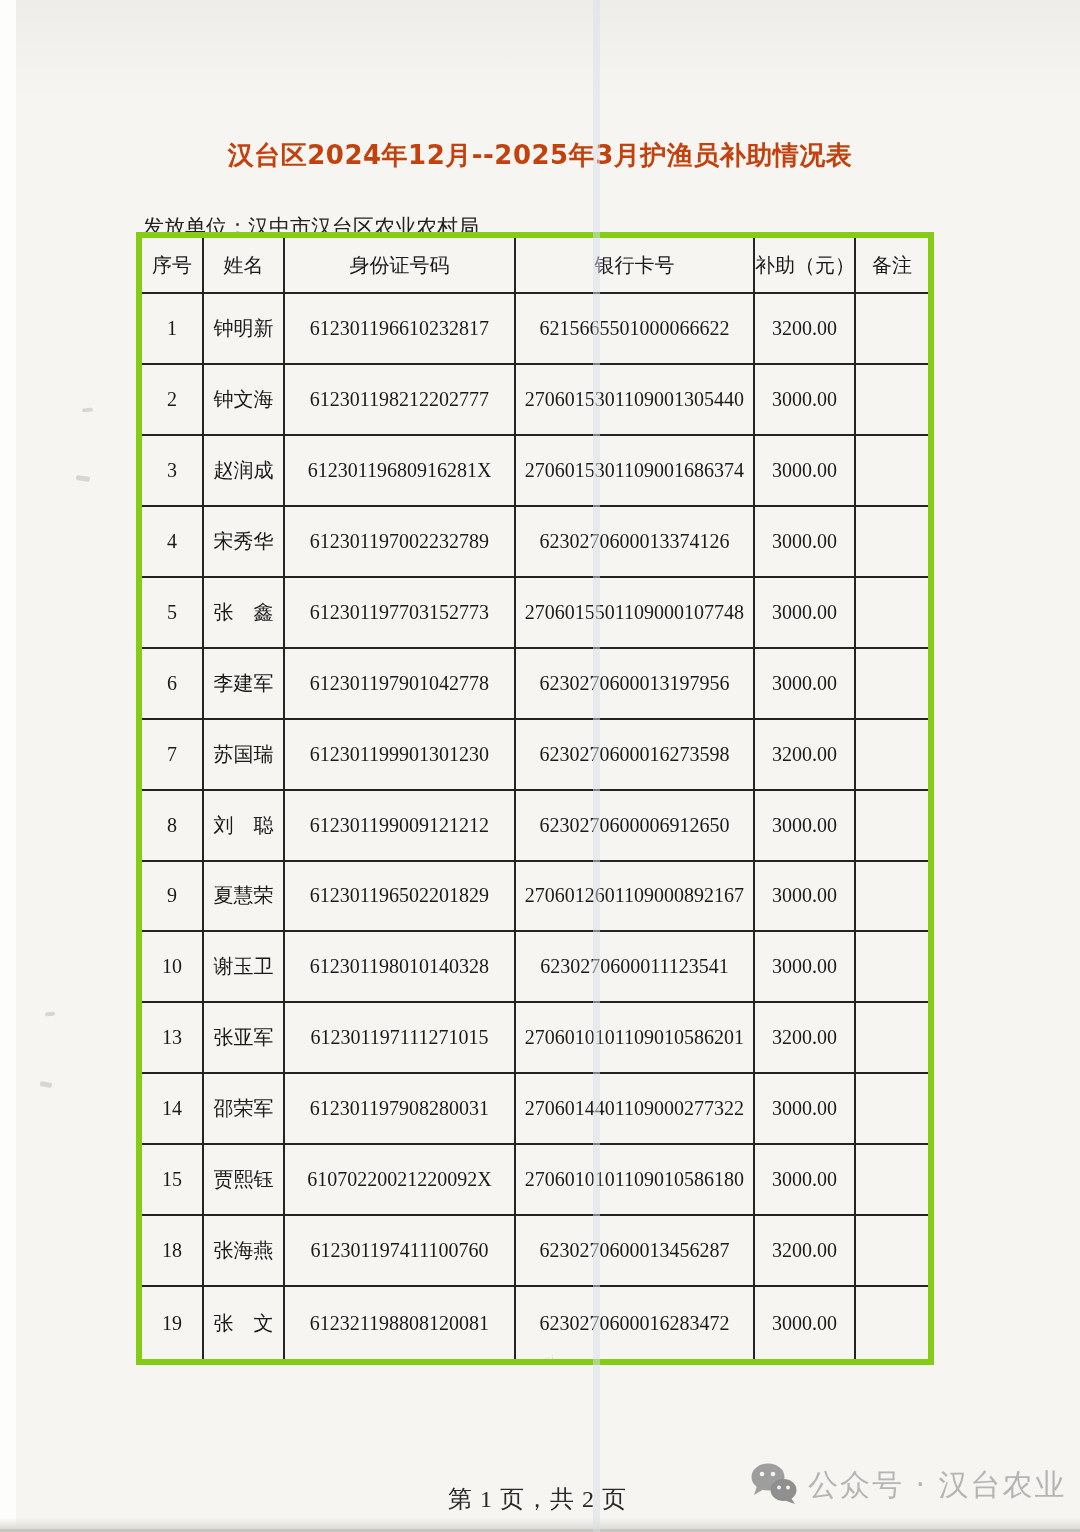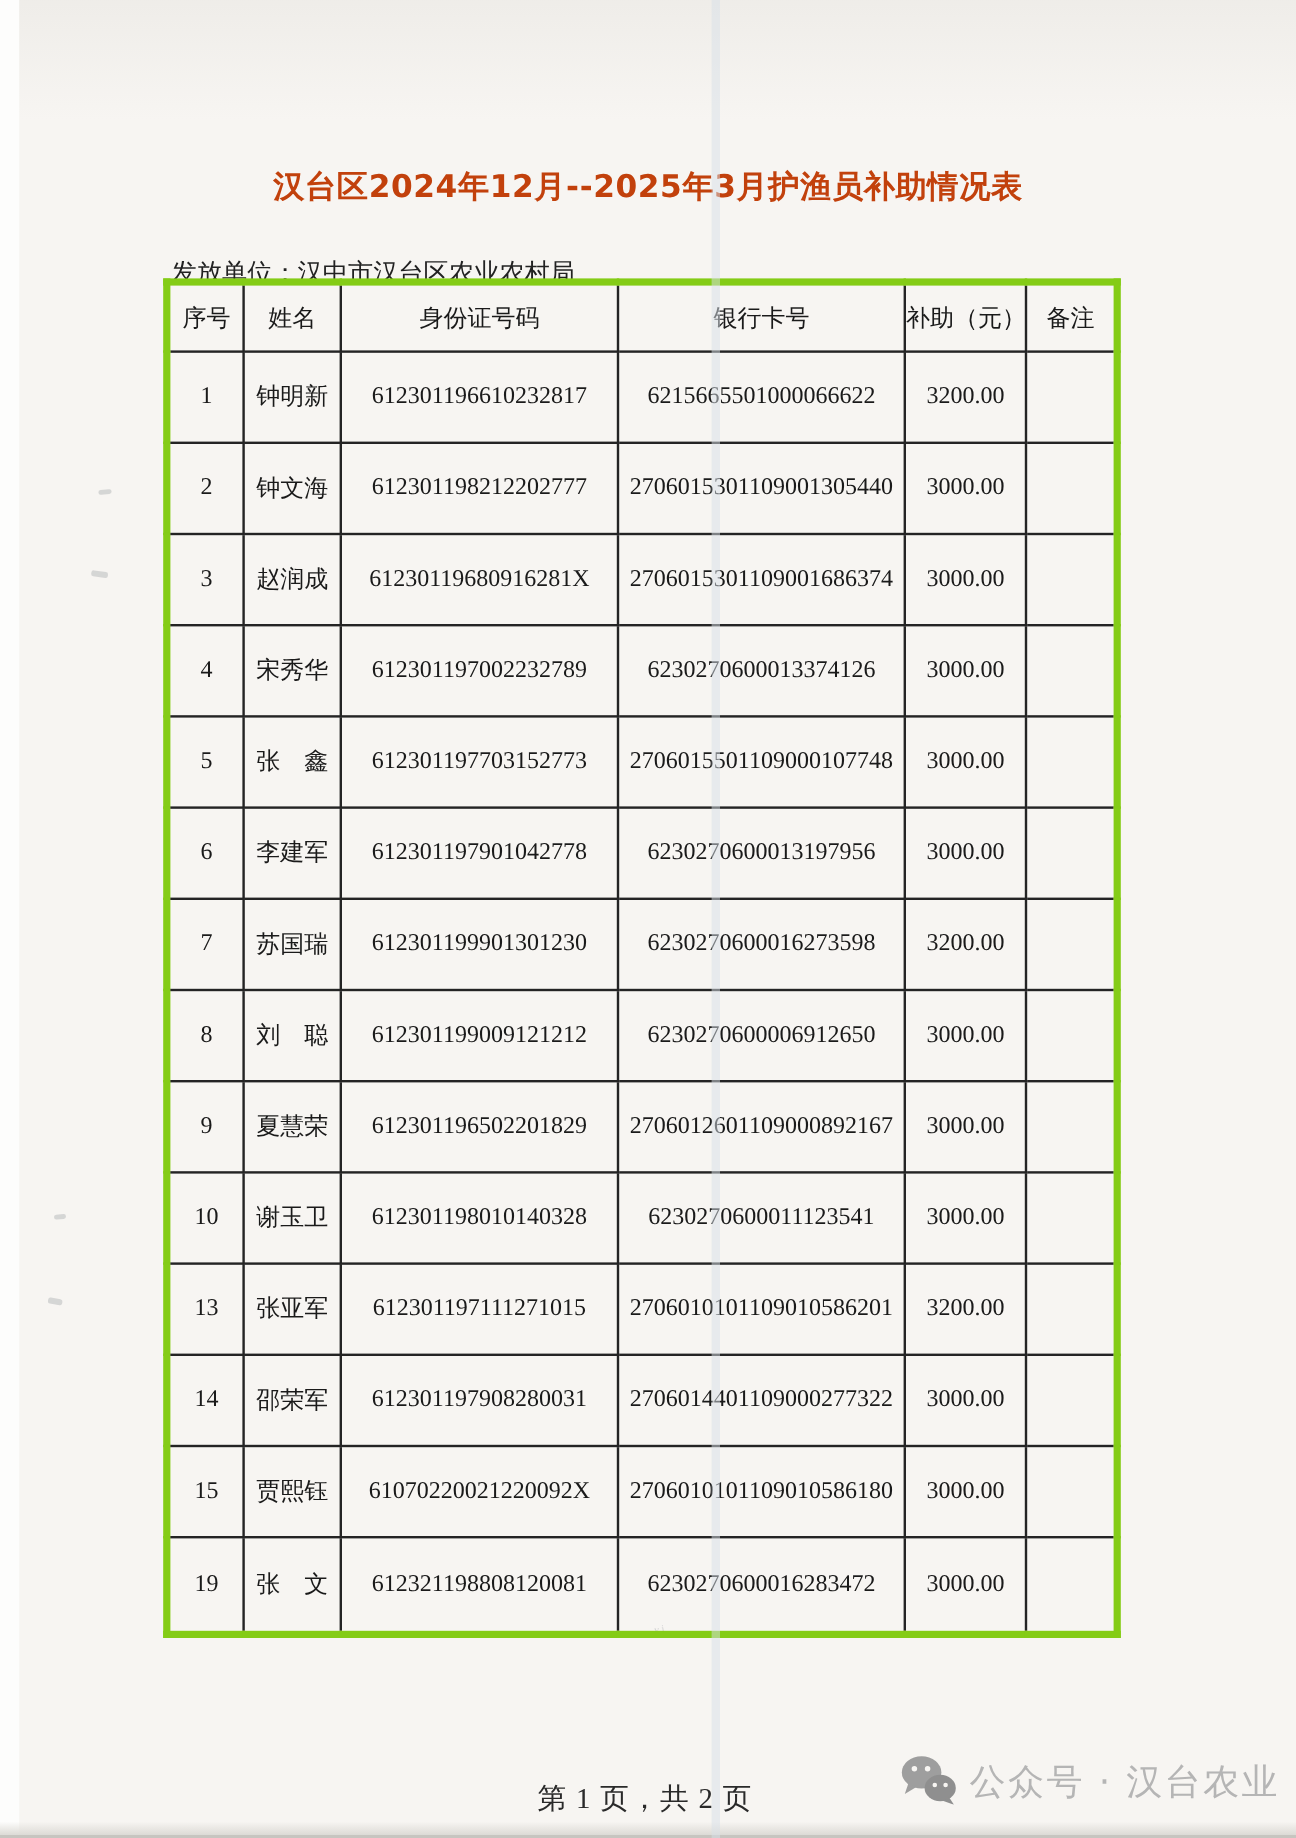--- a/index.html
+++ b/index.html
@@ -200,20 +200,28 @@
         <td class="long">2706014401109000277322</td>
         <td>3000.00</td>
         <td></td>
       </tr>
       <tr>
         <td>15</td>
         <td>贾熙钰</td>
         <td>61070220021220092X</td>
         <td class="long">2706010101109010586180</td>
         <td>3000.00</td>
+        <td></td>
+      </tr>
+      <tr>
+        <td>18</td>
+        <td>张海燕</td>
+        <td>612301197411100760</td>
+        <td>6230270600013456287</td>
+        <td>3200.00</td>
         <td></td>
       </tr>
       <tr>
         <td>19</td>
         <td>张　文</td>
         <td>612321198808120081</td>
         <td>6230270600016283472</td>
         <td>3000.00</td>
         <td></td>
       </tr>

